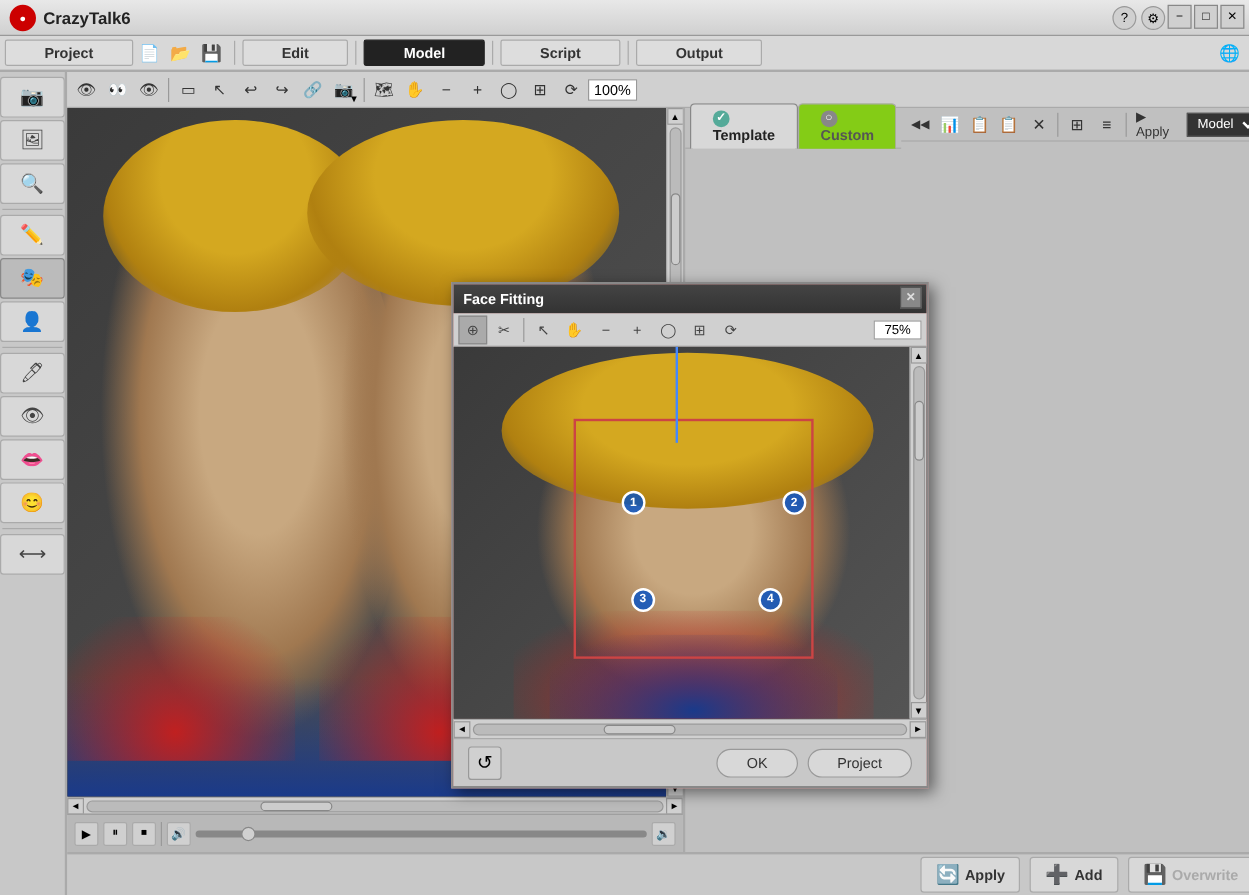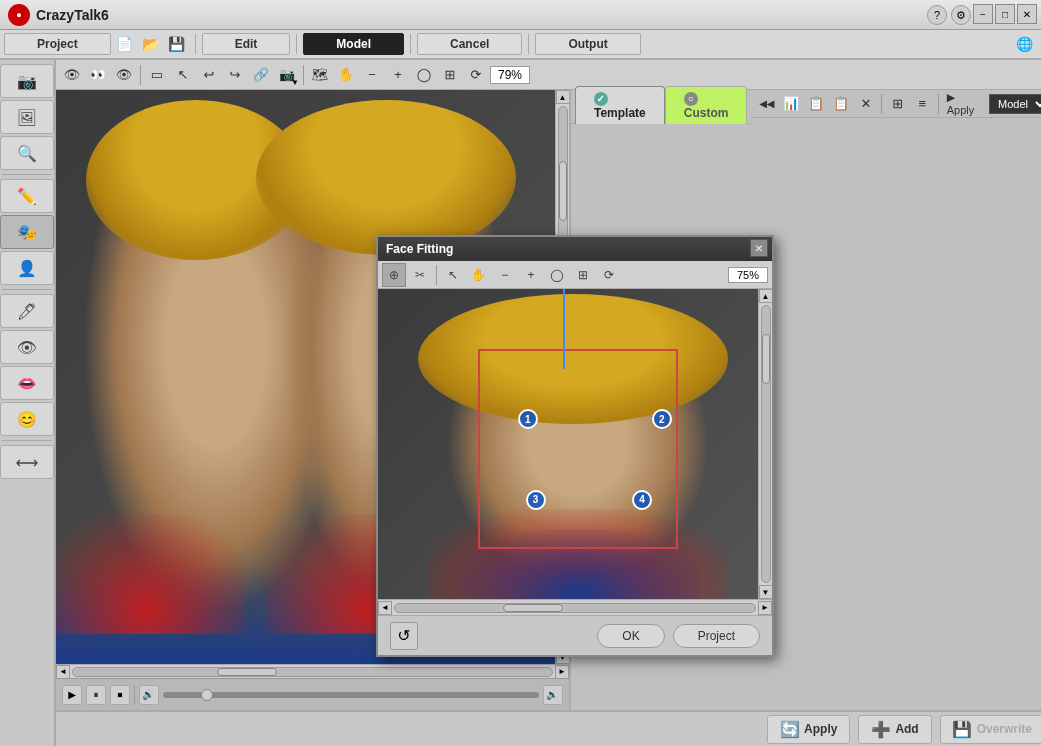--- a/index.html
+++ b/index.html
@@ -120,21 +120,21 @@
       flex: 1; display: flex; flex-direction: column;
     }
 
     
     #template-tabs {
       height: 32px; background: #c8c8c8; border-bottom: 1px solid #aaa;
       display: flex; align-items: flex-end; padding: 0 4px; gap: 0;
     }
     .template-tab {
       padding: 4px 18px; cursor: pointer; font-size: 12px; font-weight: bold;
-      border: 1px solid #aaa; border-bottom: none; background: #bef264; color: #555;
+      border: 1px solid #aaa; border-bottom: none; background: #84cc16; color: #555;
       border-radius: 4px 4px 0 0; position: relative; top: 1px;
     }
     .template-tab.active {
       background: #d8d8d8; color: #222; border-color: #888;
     }
     .template-tab .tab-icon {
       display: inline-block; width: 14px; height: 14px; border-radius: 50%;
       background: #888; margin-right: 4px; vertical-align: middle; font-size: 10px;
       line-height: 14px; text-align: center; color: white;
     }
@@ -306,21 +306,21 @@
 <div id="nav-bar">
   <div class="nav-tab">Project</div>
   <button class="nav-icon-btn">📄</button>
   <button class="nav-icon-btn">📂</button>
   <button class="nav-icon-btn">💾</button>
   <div class="nav-separator"></div>
   <div class="nav-tab">Edit</div>
   <div class="nav-separator"></div>
   <div class="nav-tab active">Model</div>
   <div class="nav-separator"></div>
-  <div class="nav-tab">Cancel</div>
+  <div class="nav-tab">Script</div>
   <div class="nav-separator"></div>
   <div class="nav-tab">Output</div>
   <div style="flex:1"></div>
   <button class="nav-icon-btn">🌐</button>
 </div>
 
 <div id="main-layout">
 
   <div id="left-sidebar">
     <div class="sidebar-btn">📷</div>
@@ -356,21 +356,21 @@
         <span style="position:absolute;bottom:0;right:0;font-size:8px;">▼</span>
       </div>
       <div class="toolbar-separator"></div>
       <button class="tool-btn">🗺</button>
       <button class="tool-btn">✋</button>
       <button class="tool-btn">−</button>
       <button class="tool-btn">+</button>
       <button class="tool-btn">◯</button>
       <button class="tool-btn">⊞</button>
       <button class="tool-btn">⟳</button>
-      <span class="zoom-display">79%</span>
+      <span class="zoom-display">100%</span>
     </div>
 
     <div id="split-area" style="position:relative; flex:1; display:flex;">
 
       <div id="left-panel" style="width:515px; display:flex; flex-direction:column;">
 
         <div style="flex:1; display:flex; position:relative; overflow:hidden;">
           <div id="canvas-area" style="flex:1; background:#555; position:relative; overflow:hidden;">
 
             <div style="position:absolute; inset:0; background: linear-gradient(135deg, #3a3a3a, #555);"></div>

